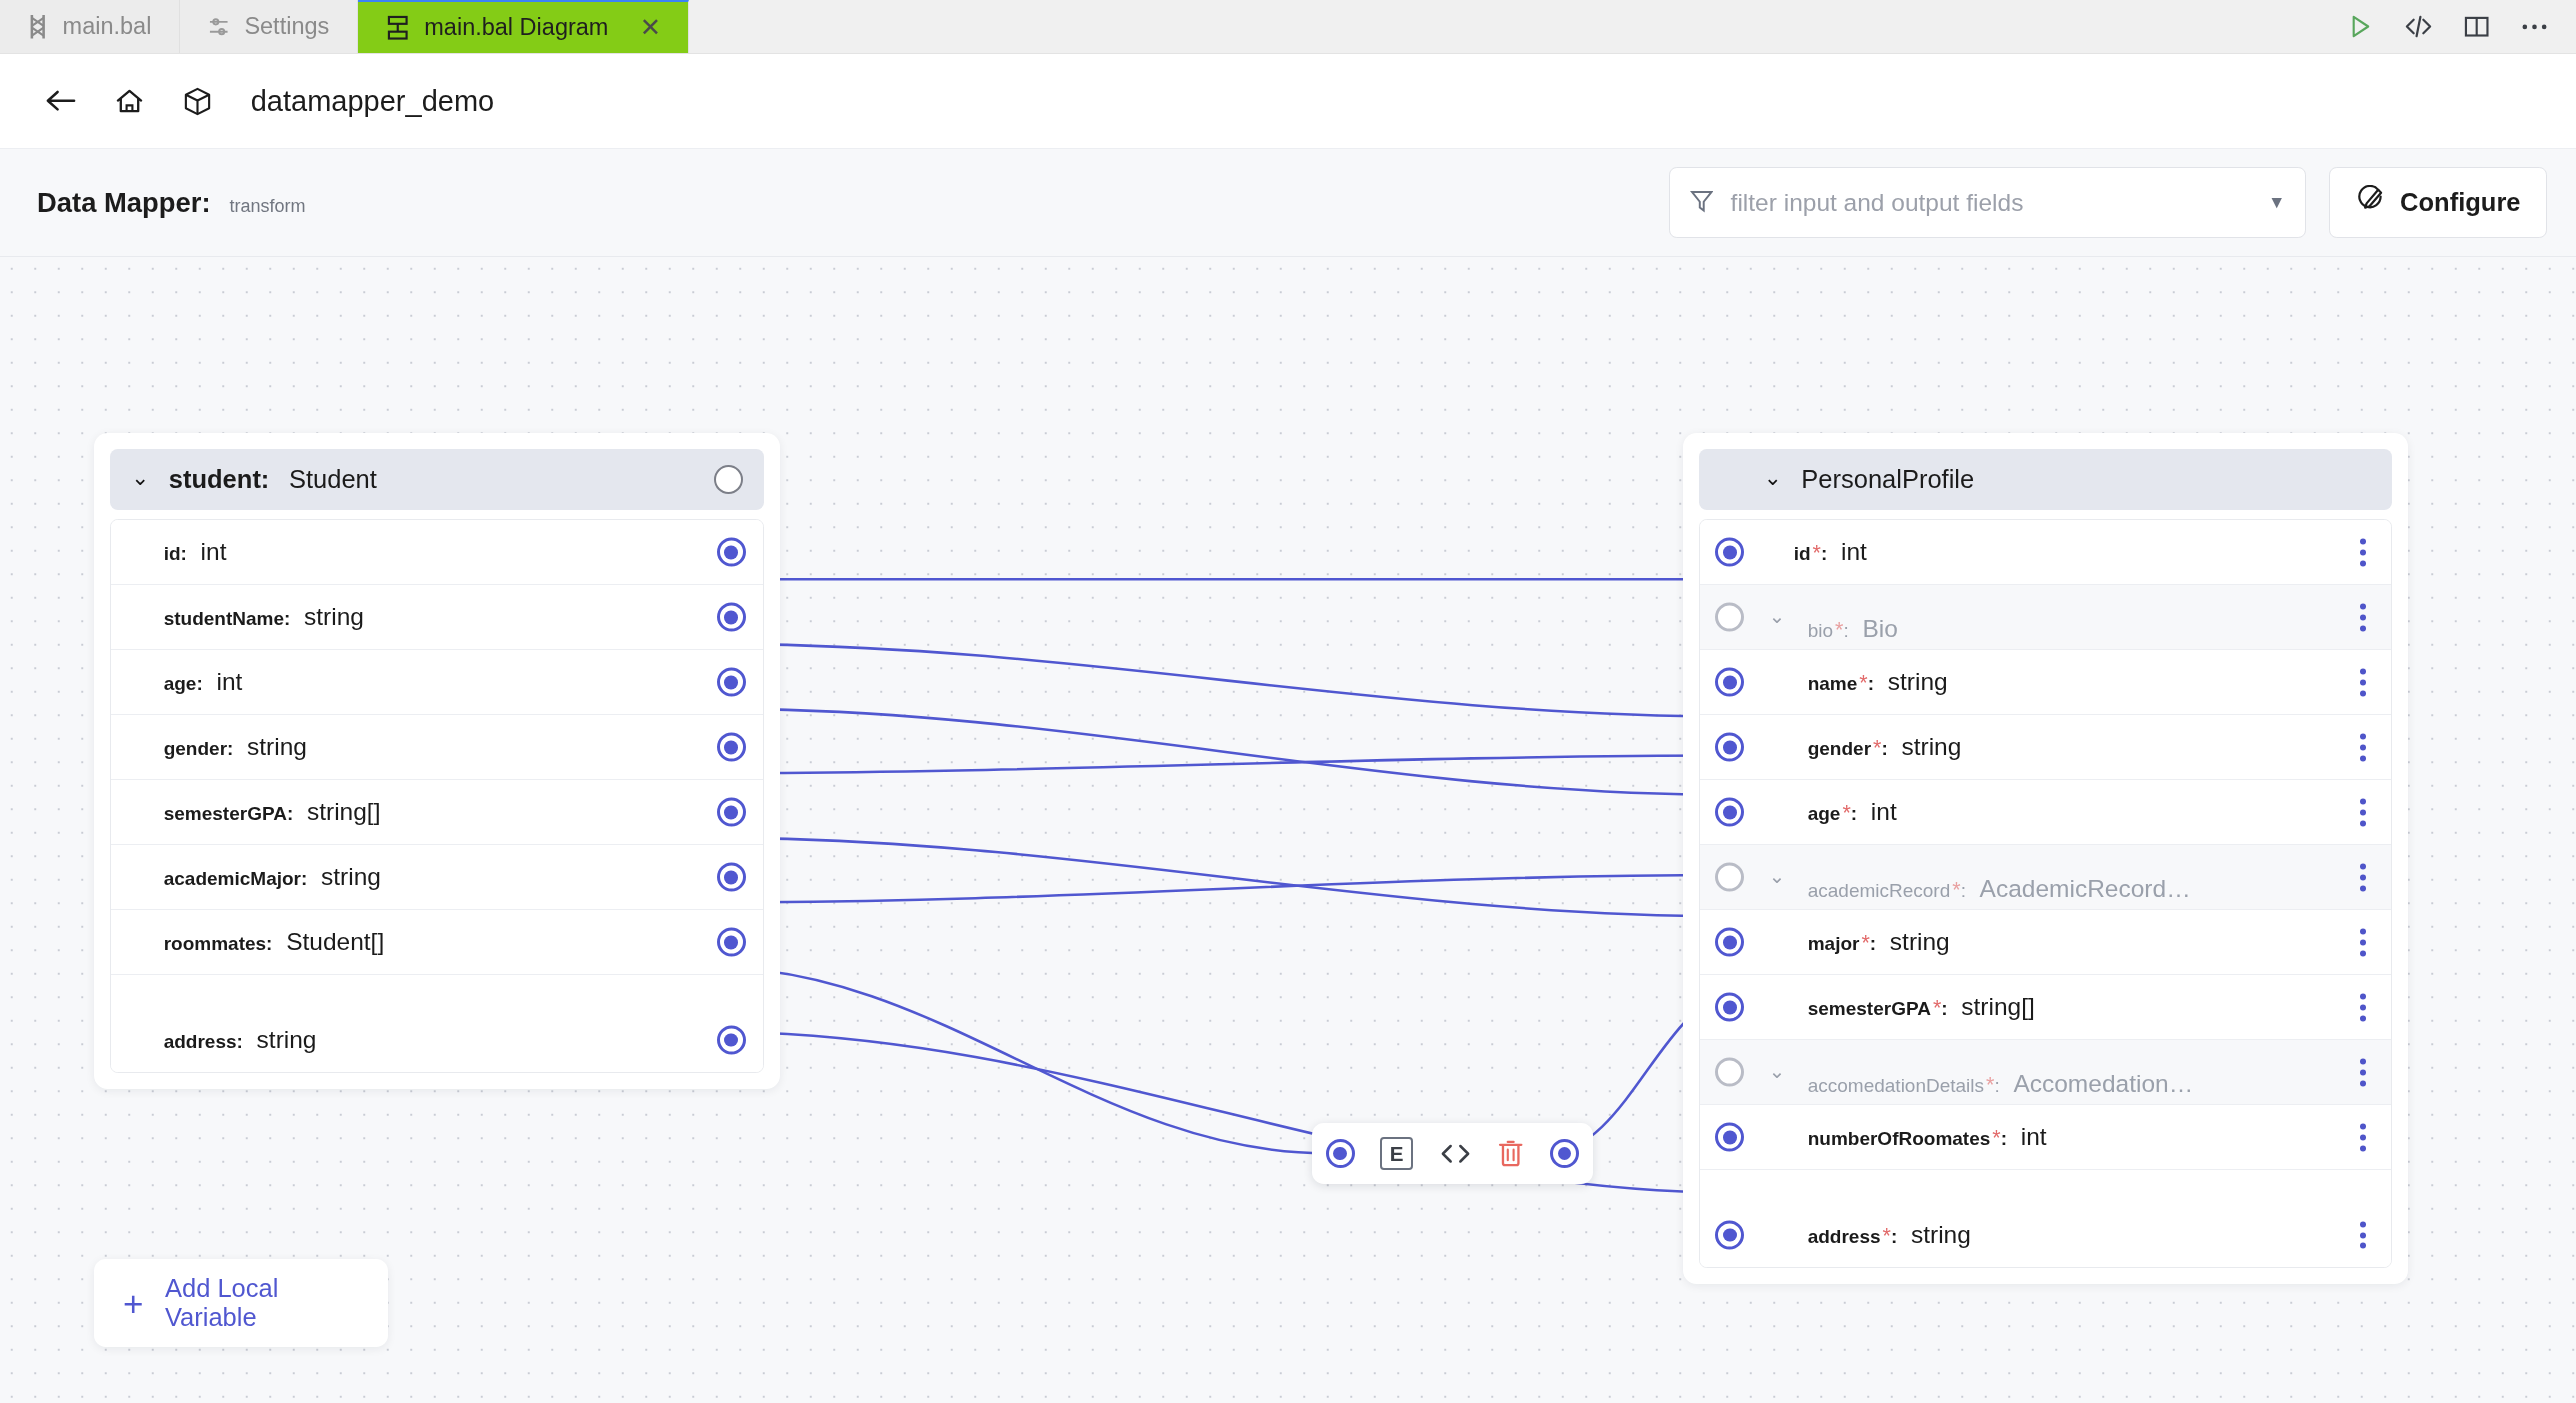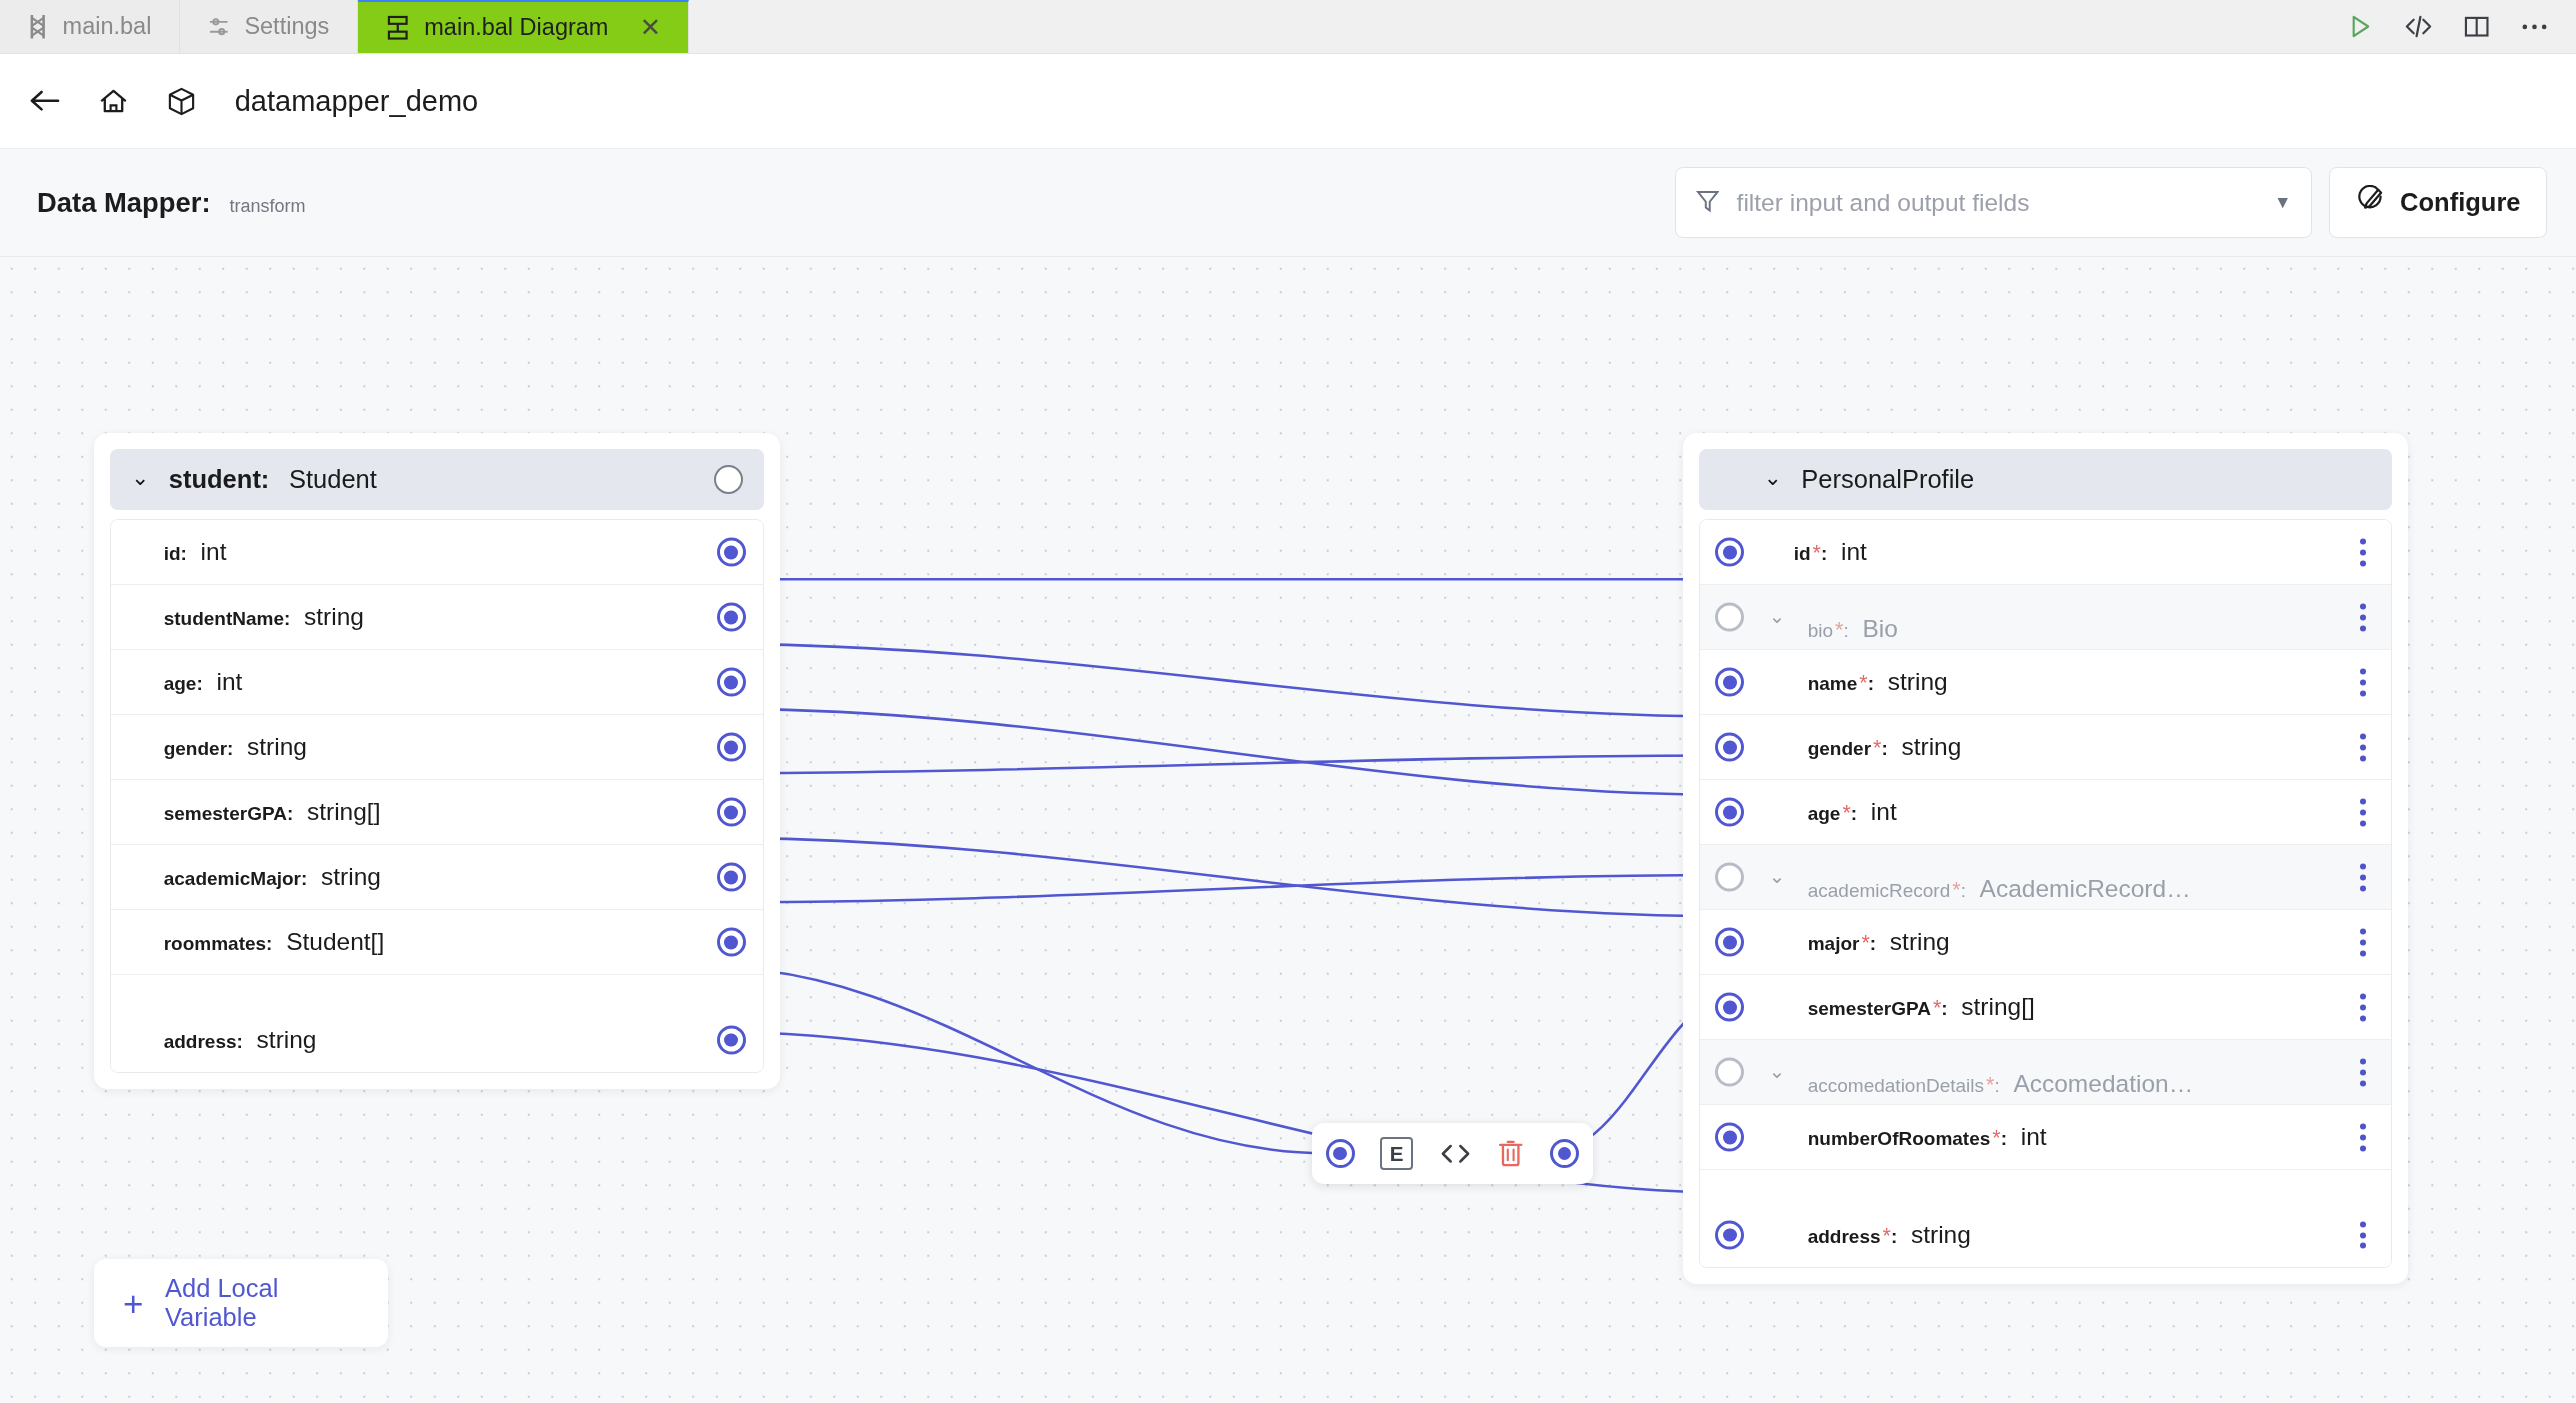--- a/index.html
+++ b/index.html
@@ -46,41 +46,41 @@
   }
   .tabbar-actions .act { cursor: pointer; display: inline-flex; }
 
   
   .breadcrumbbar {
     position: absolute; left: 0; top: 54px;
     width: 2576px; height: 95px;
     background: #ffffff;
     display: flex; align-items: center;
     gap: 25.5px;
-    padding-left: 22px;
+    padding-left: 38px;
     border-bottom: 1px solid #eceef2;
   }
   .bc-btn { display: inline-flex; align-items: center; cursor: pointer; padding: 5.9px; }
   .bc-title {
     font-size: 29px; color: #1c1c1c; margin-left: 5.9px;
   }
 
   
   .dmheader {
     position: absolute; left: 0; top: 149px;
     width: 2576px; height: 108px;
     background: #f7f8fa;
     border-bottom: 1px solid #e8eaee;
     display: flex; align-items: center;
   }
   .dm-title-wrap { display: flex; align-items: baseline; gap: 19px; padding-left: 37px; }
   .dm-label { font-size: 27.4px; font-weight: bold; color: #1c1c1c; }
   .dm-name { font-size: 18px; color: #717680; }
   .dm-spacer { flex: 1; }
-  .dm-right { display: flex; align-items: center; gap: 17px; padding-right: 29px; }
+  .dm-right { display: flex; align-items: center; gap: 23px; padding-right: 29px; }
 
   .filterbox {
     width: 637px; height: 71px;
     background: #ffffff;
     border: 1px solid #e1e3e8;
     border-radius: 7.8px;
     display: flex; align-items: center;
     padding: 0 19.6px; gap: 17.6px;
     cursor: text;
   }

